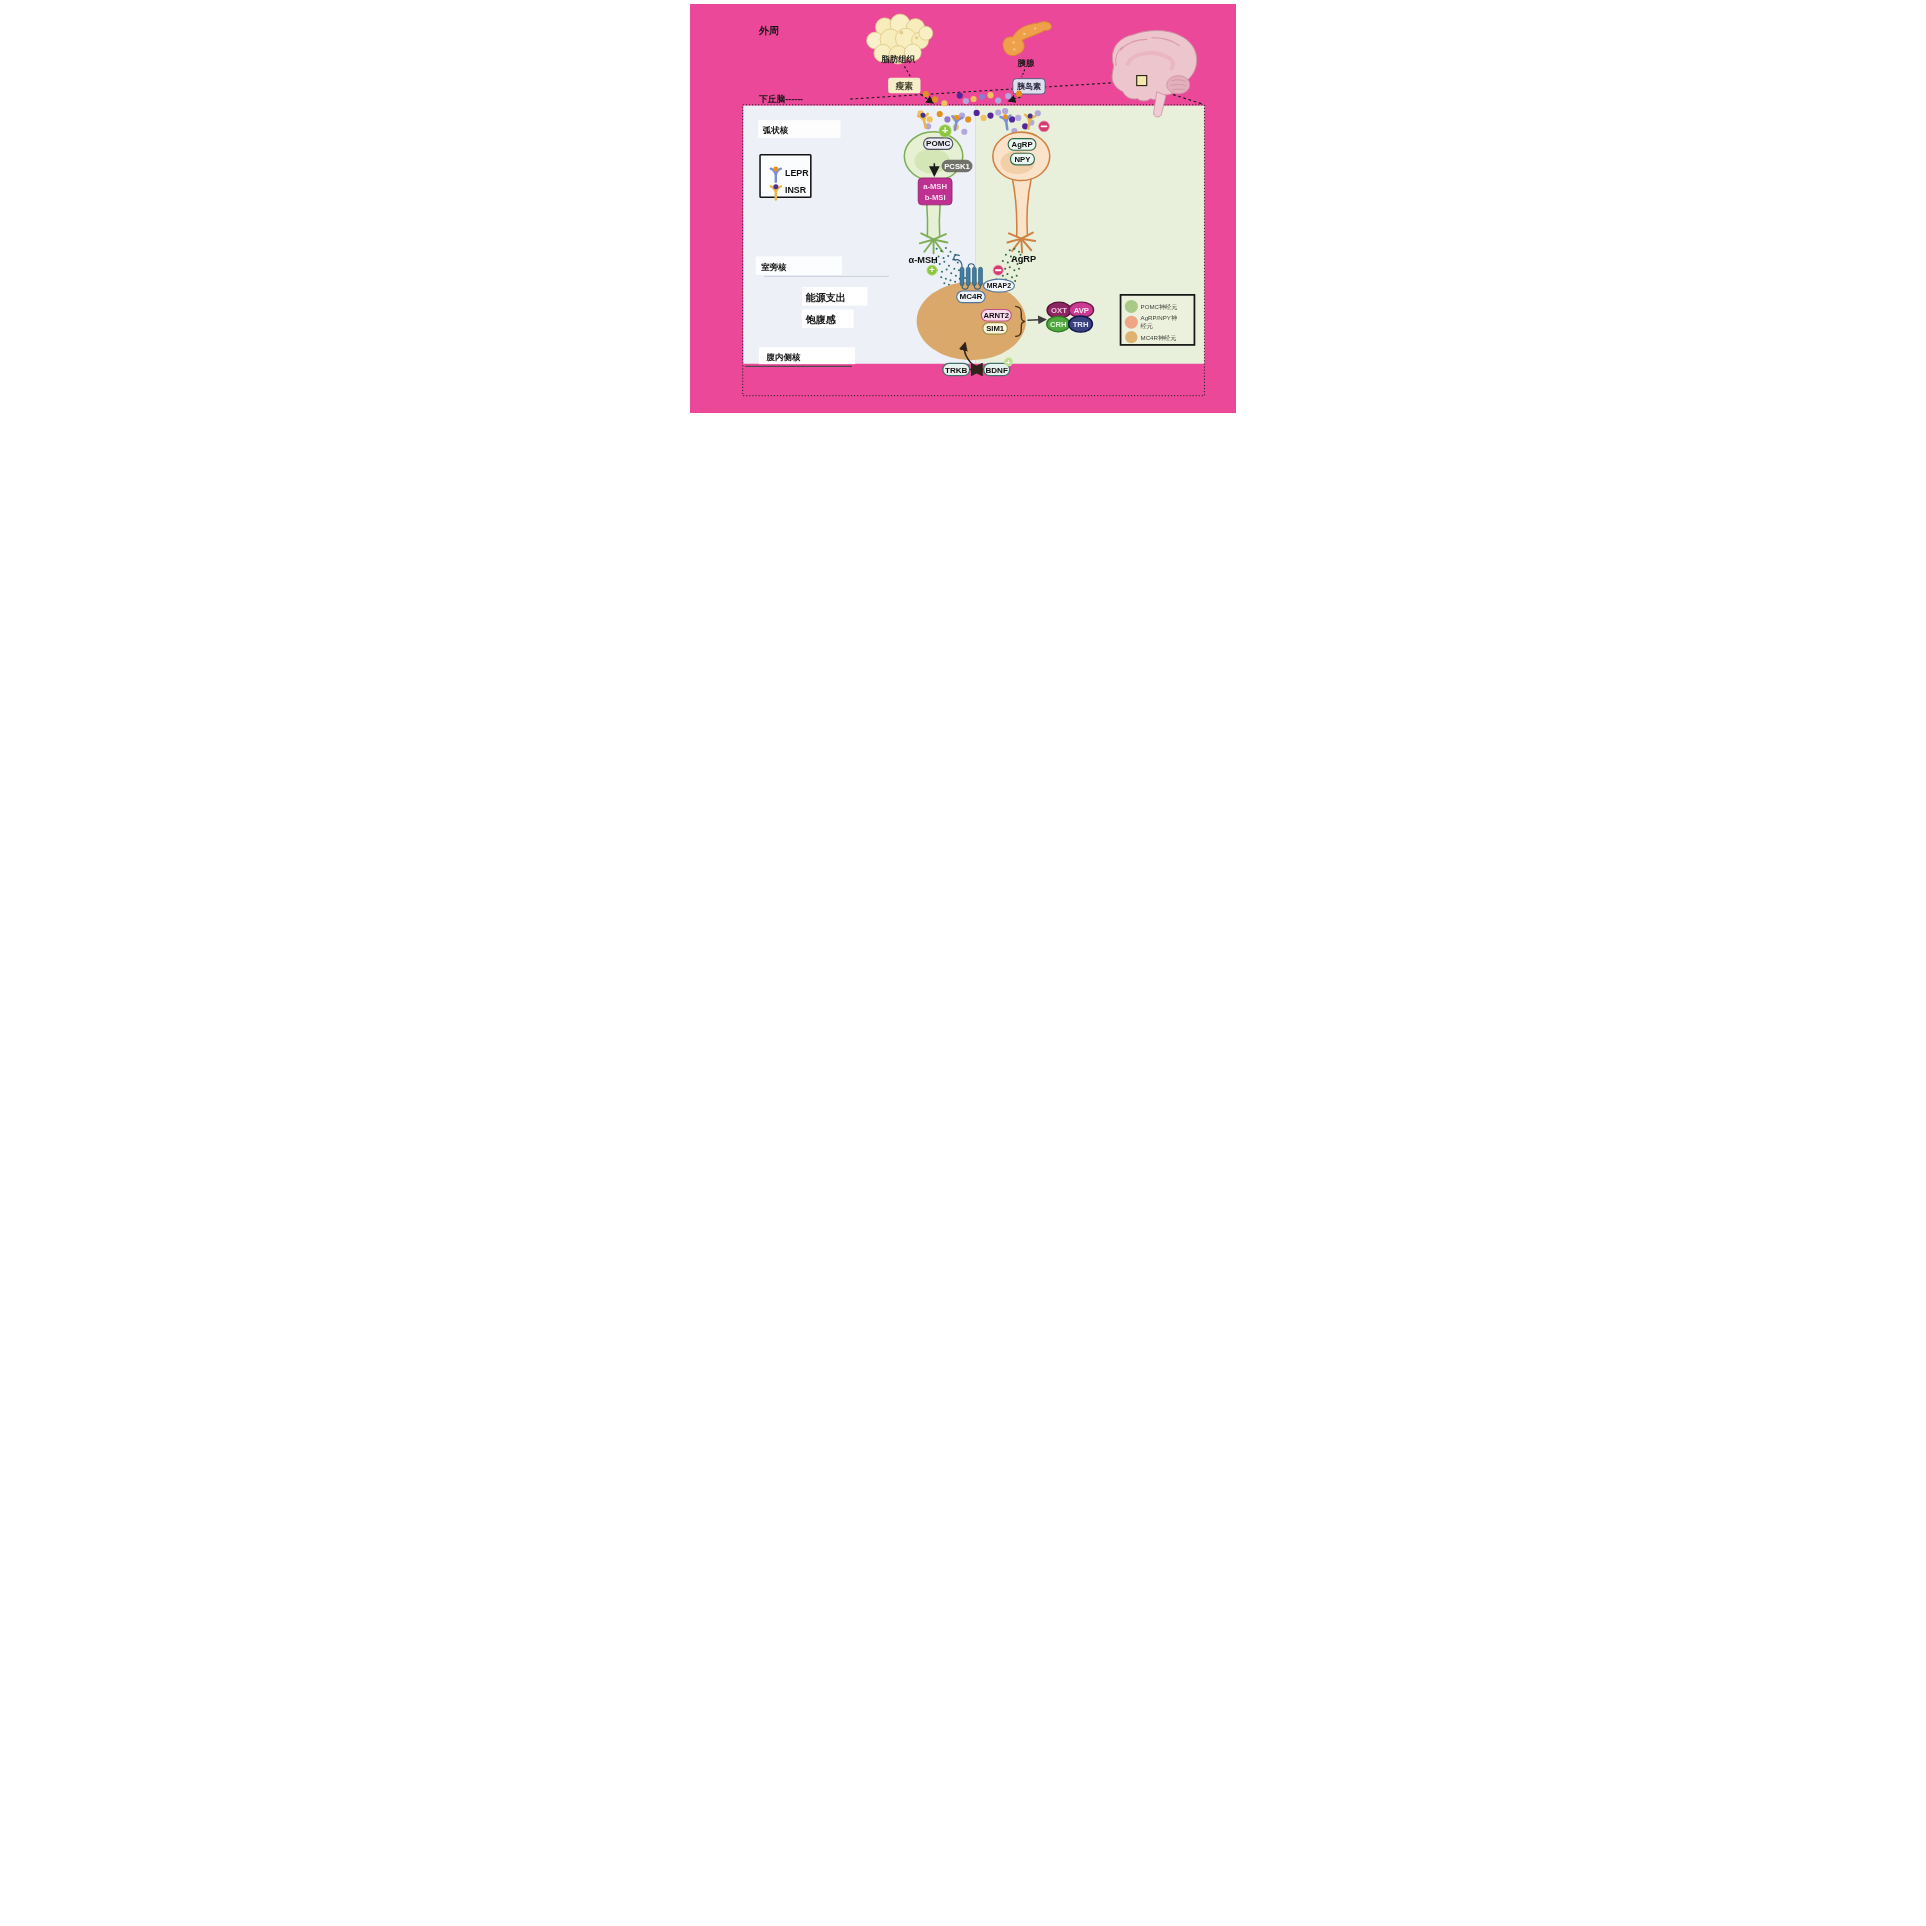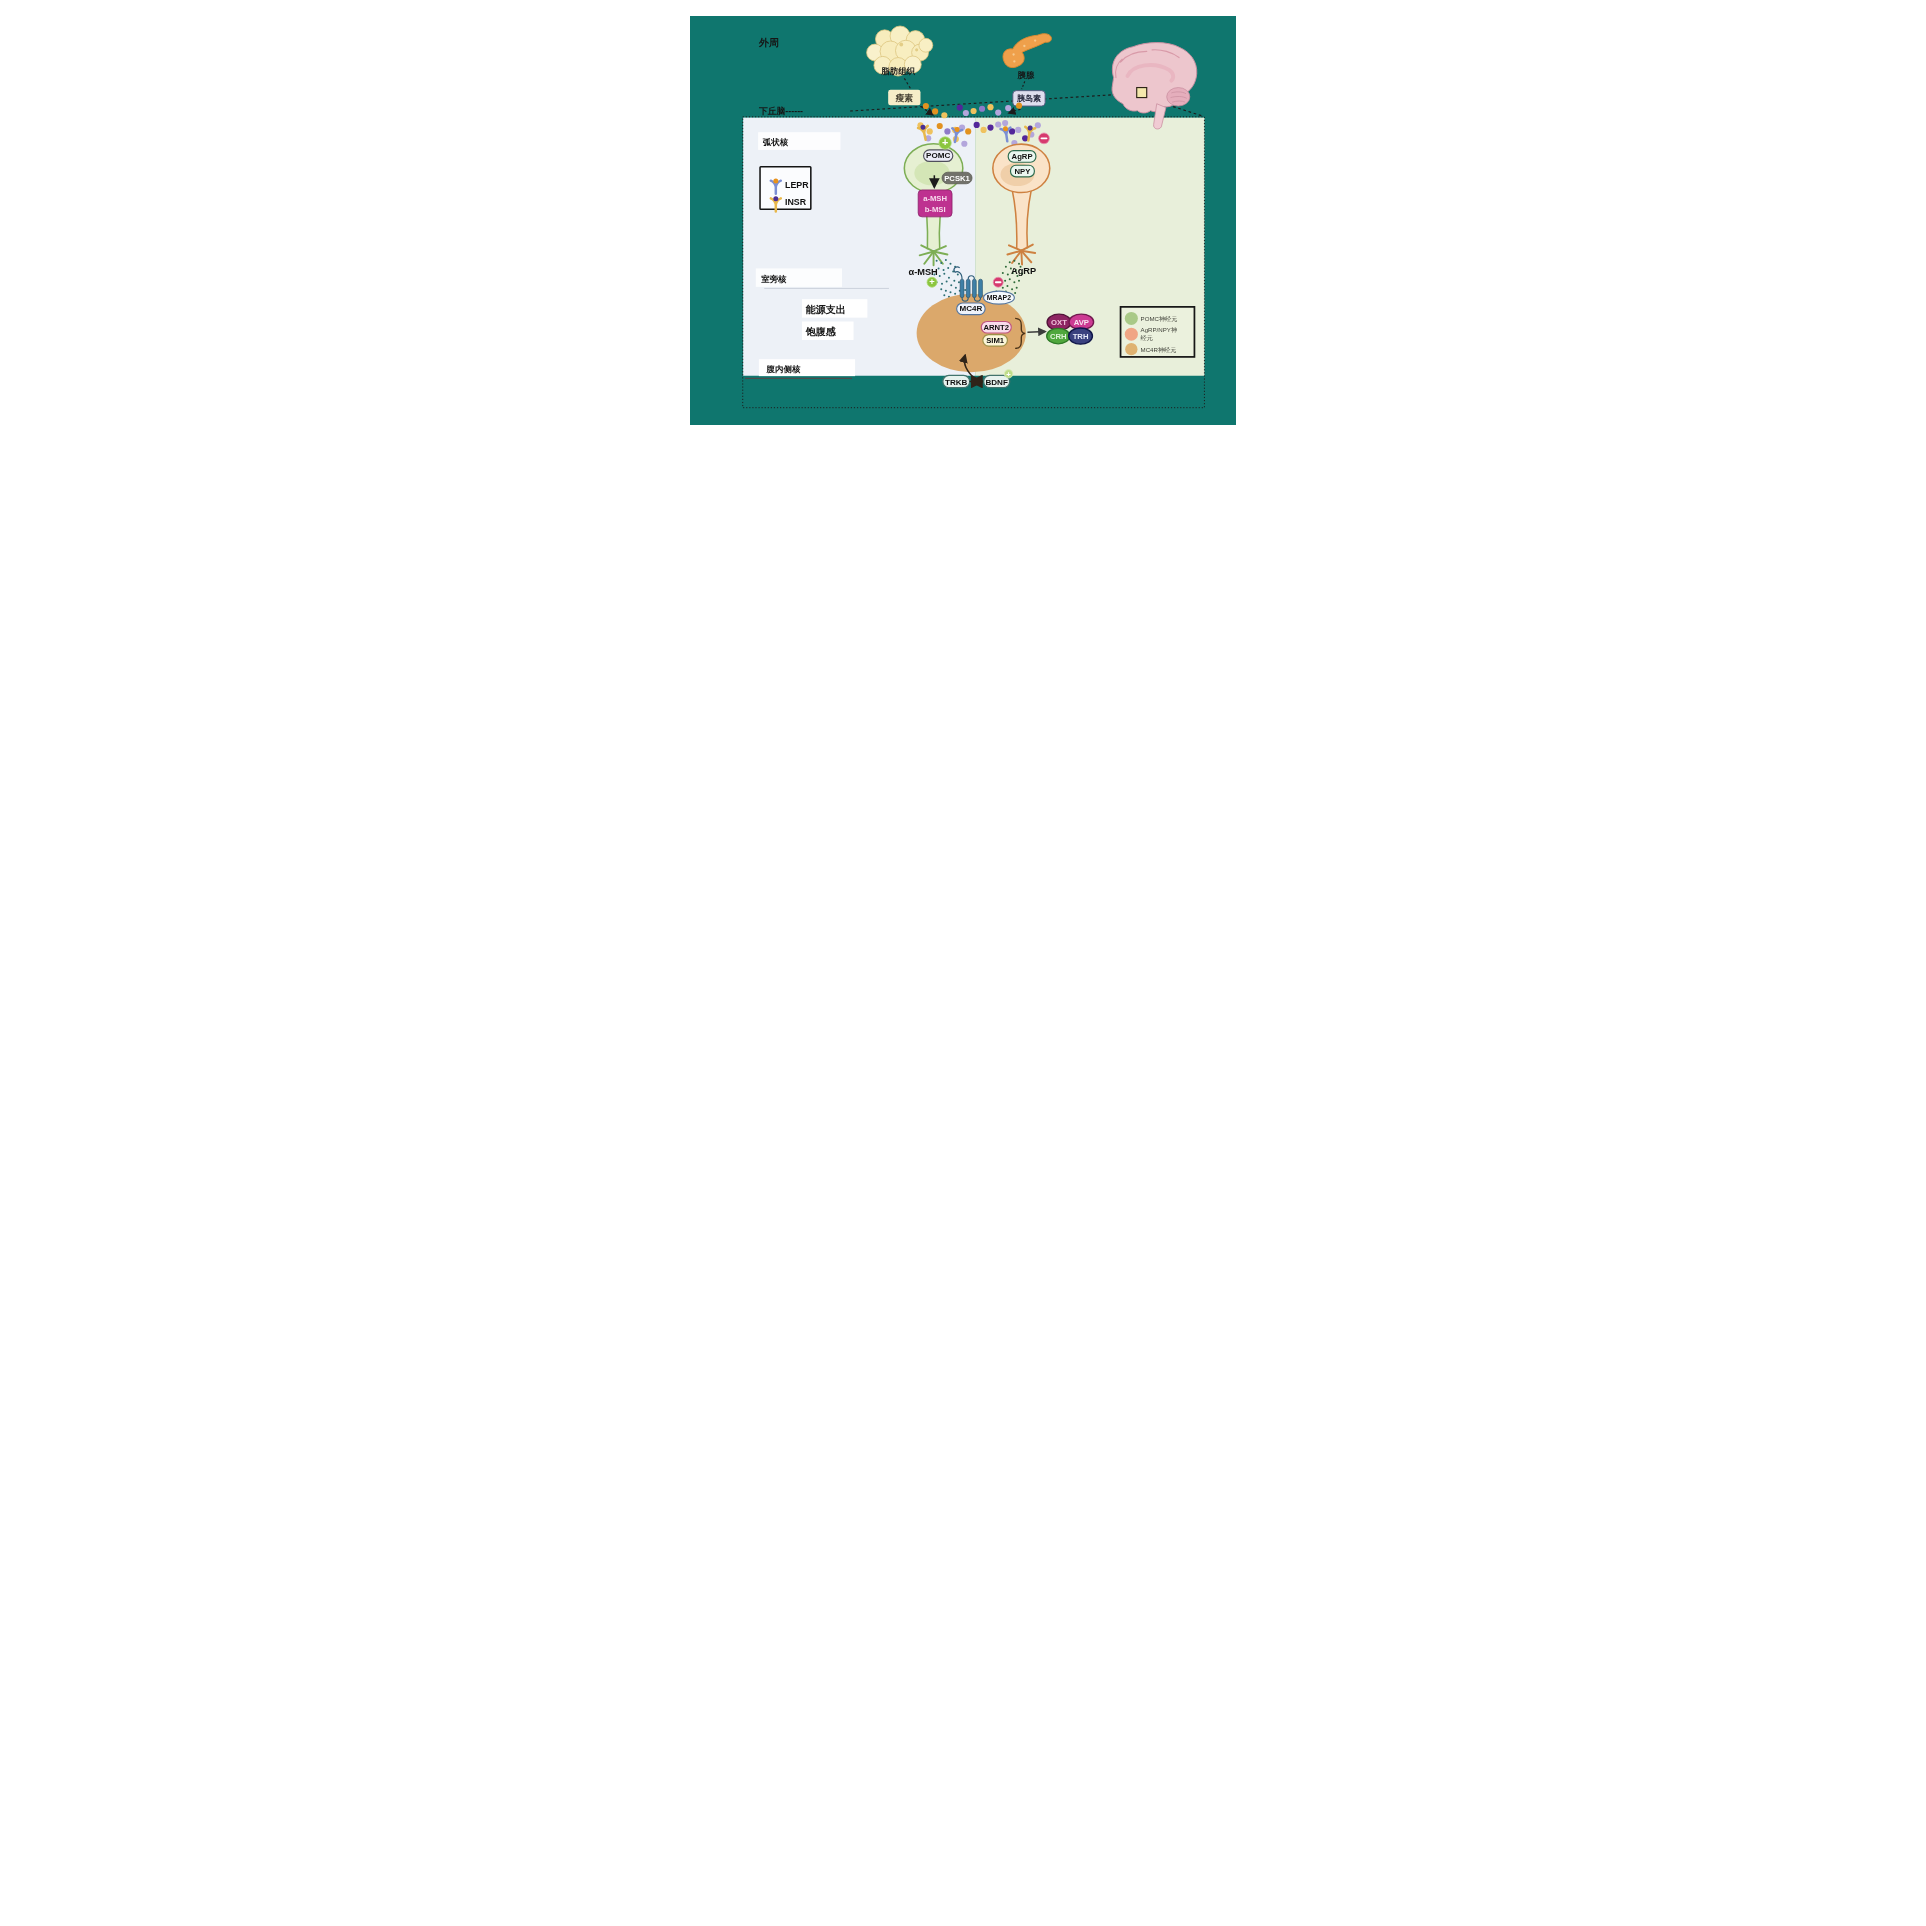--- a/index.html
+++ b/index.html
@@ -1,16 +1,16 @@
 <!DOCTYPE html>
 <html style="font-size:6.2px"><head>
 <meta charset="utf-8">
 <style>
   html,body{margin:0;padding:0;background:#ffffff;}
-  .stage{width:546px;height:409px;position:relative;margin:16px auto;background:#0f766e;
+  .stage{width:546px;height:409px;position:relative;margin:4px auto;background:#ec4899;
          font-family:"Liberation Sans", sans-serif;}
   svg{display:block;}
   text{font-family:"Liberation Sans", sans-serif;}
   .cjk{font-weight:600;fill:#161616;}
   .pill-text{font-weight:700;fill:#101010;}
 </style>
 </head>
 <body>
 
 <div class="stage">

